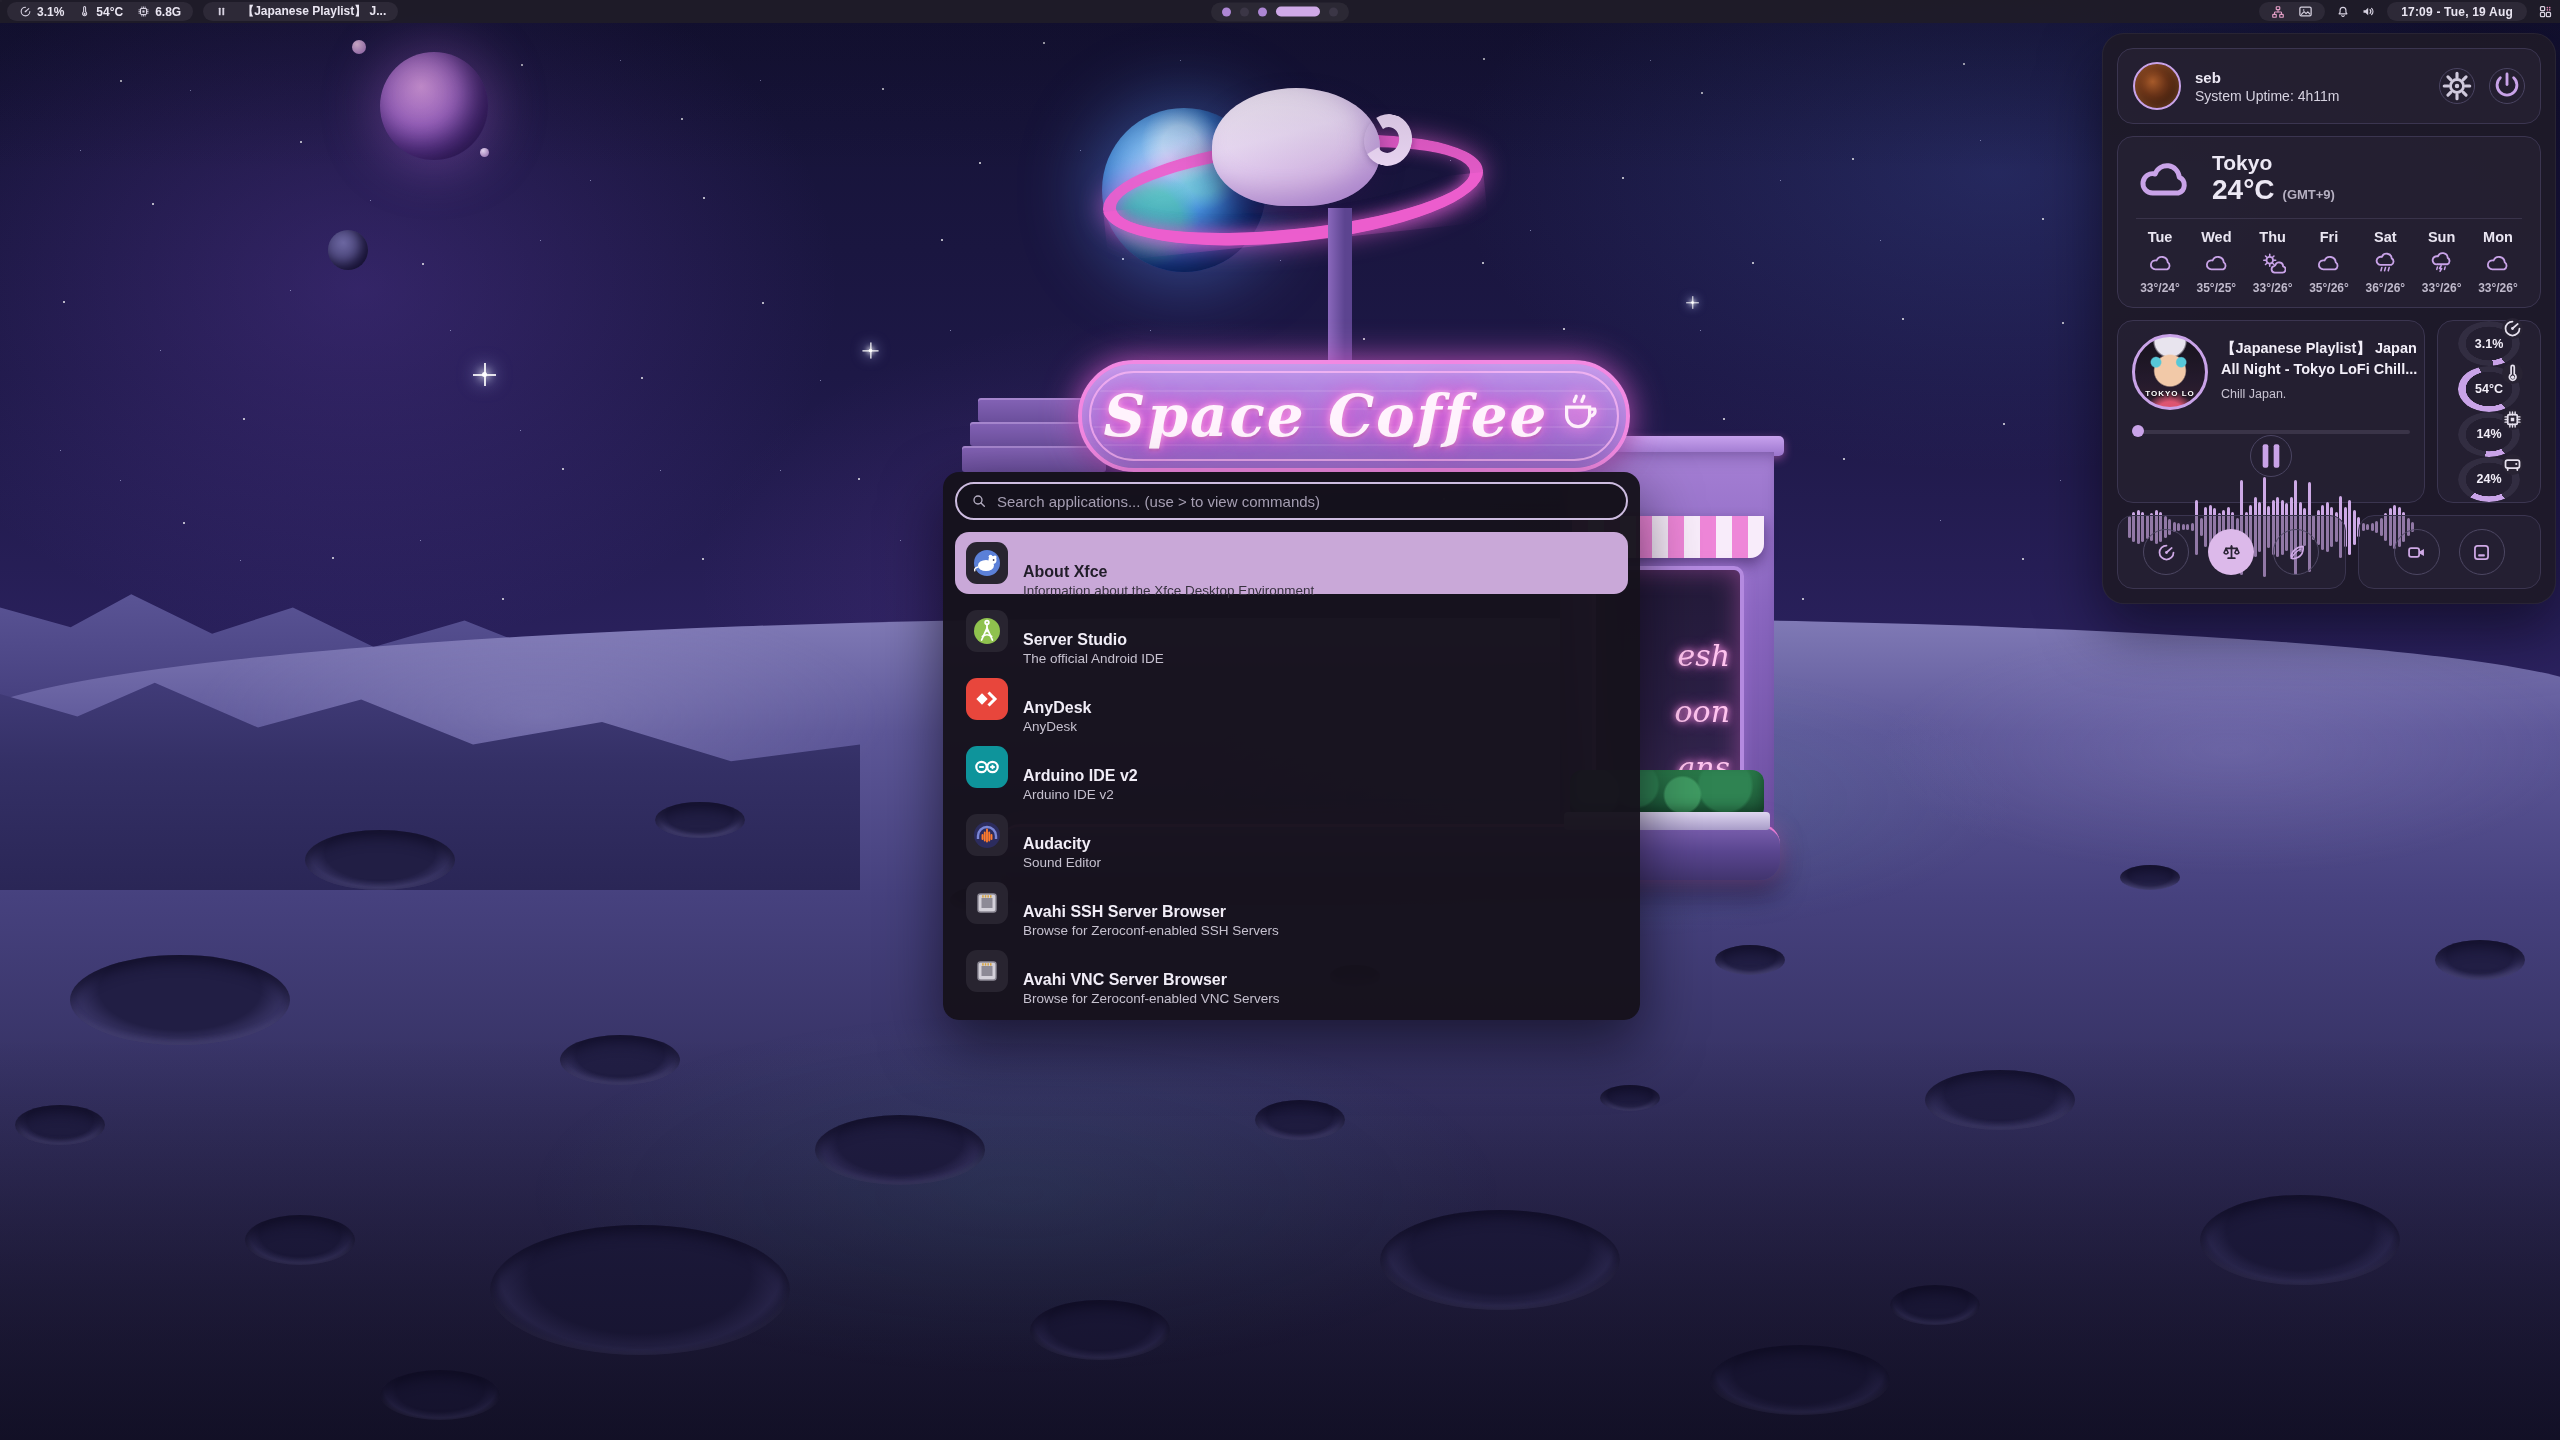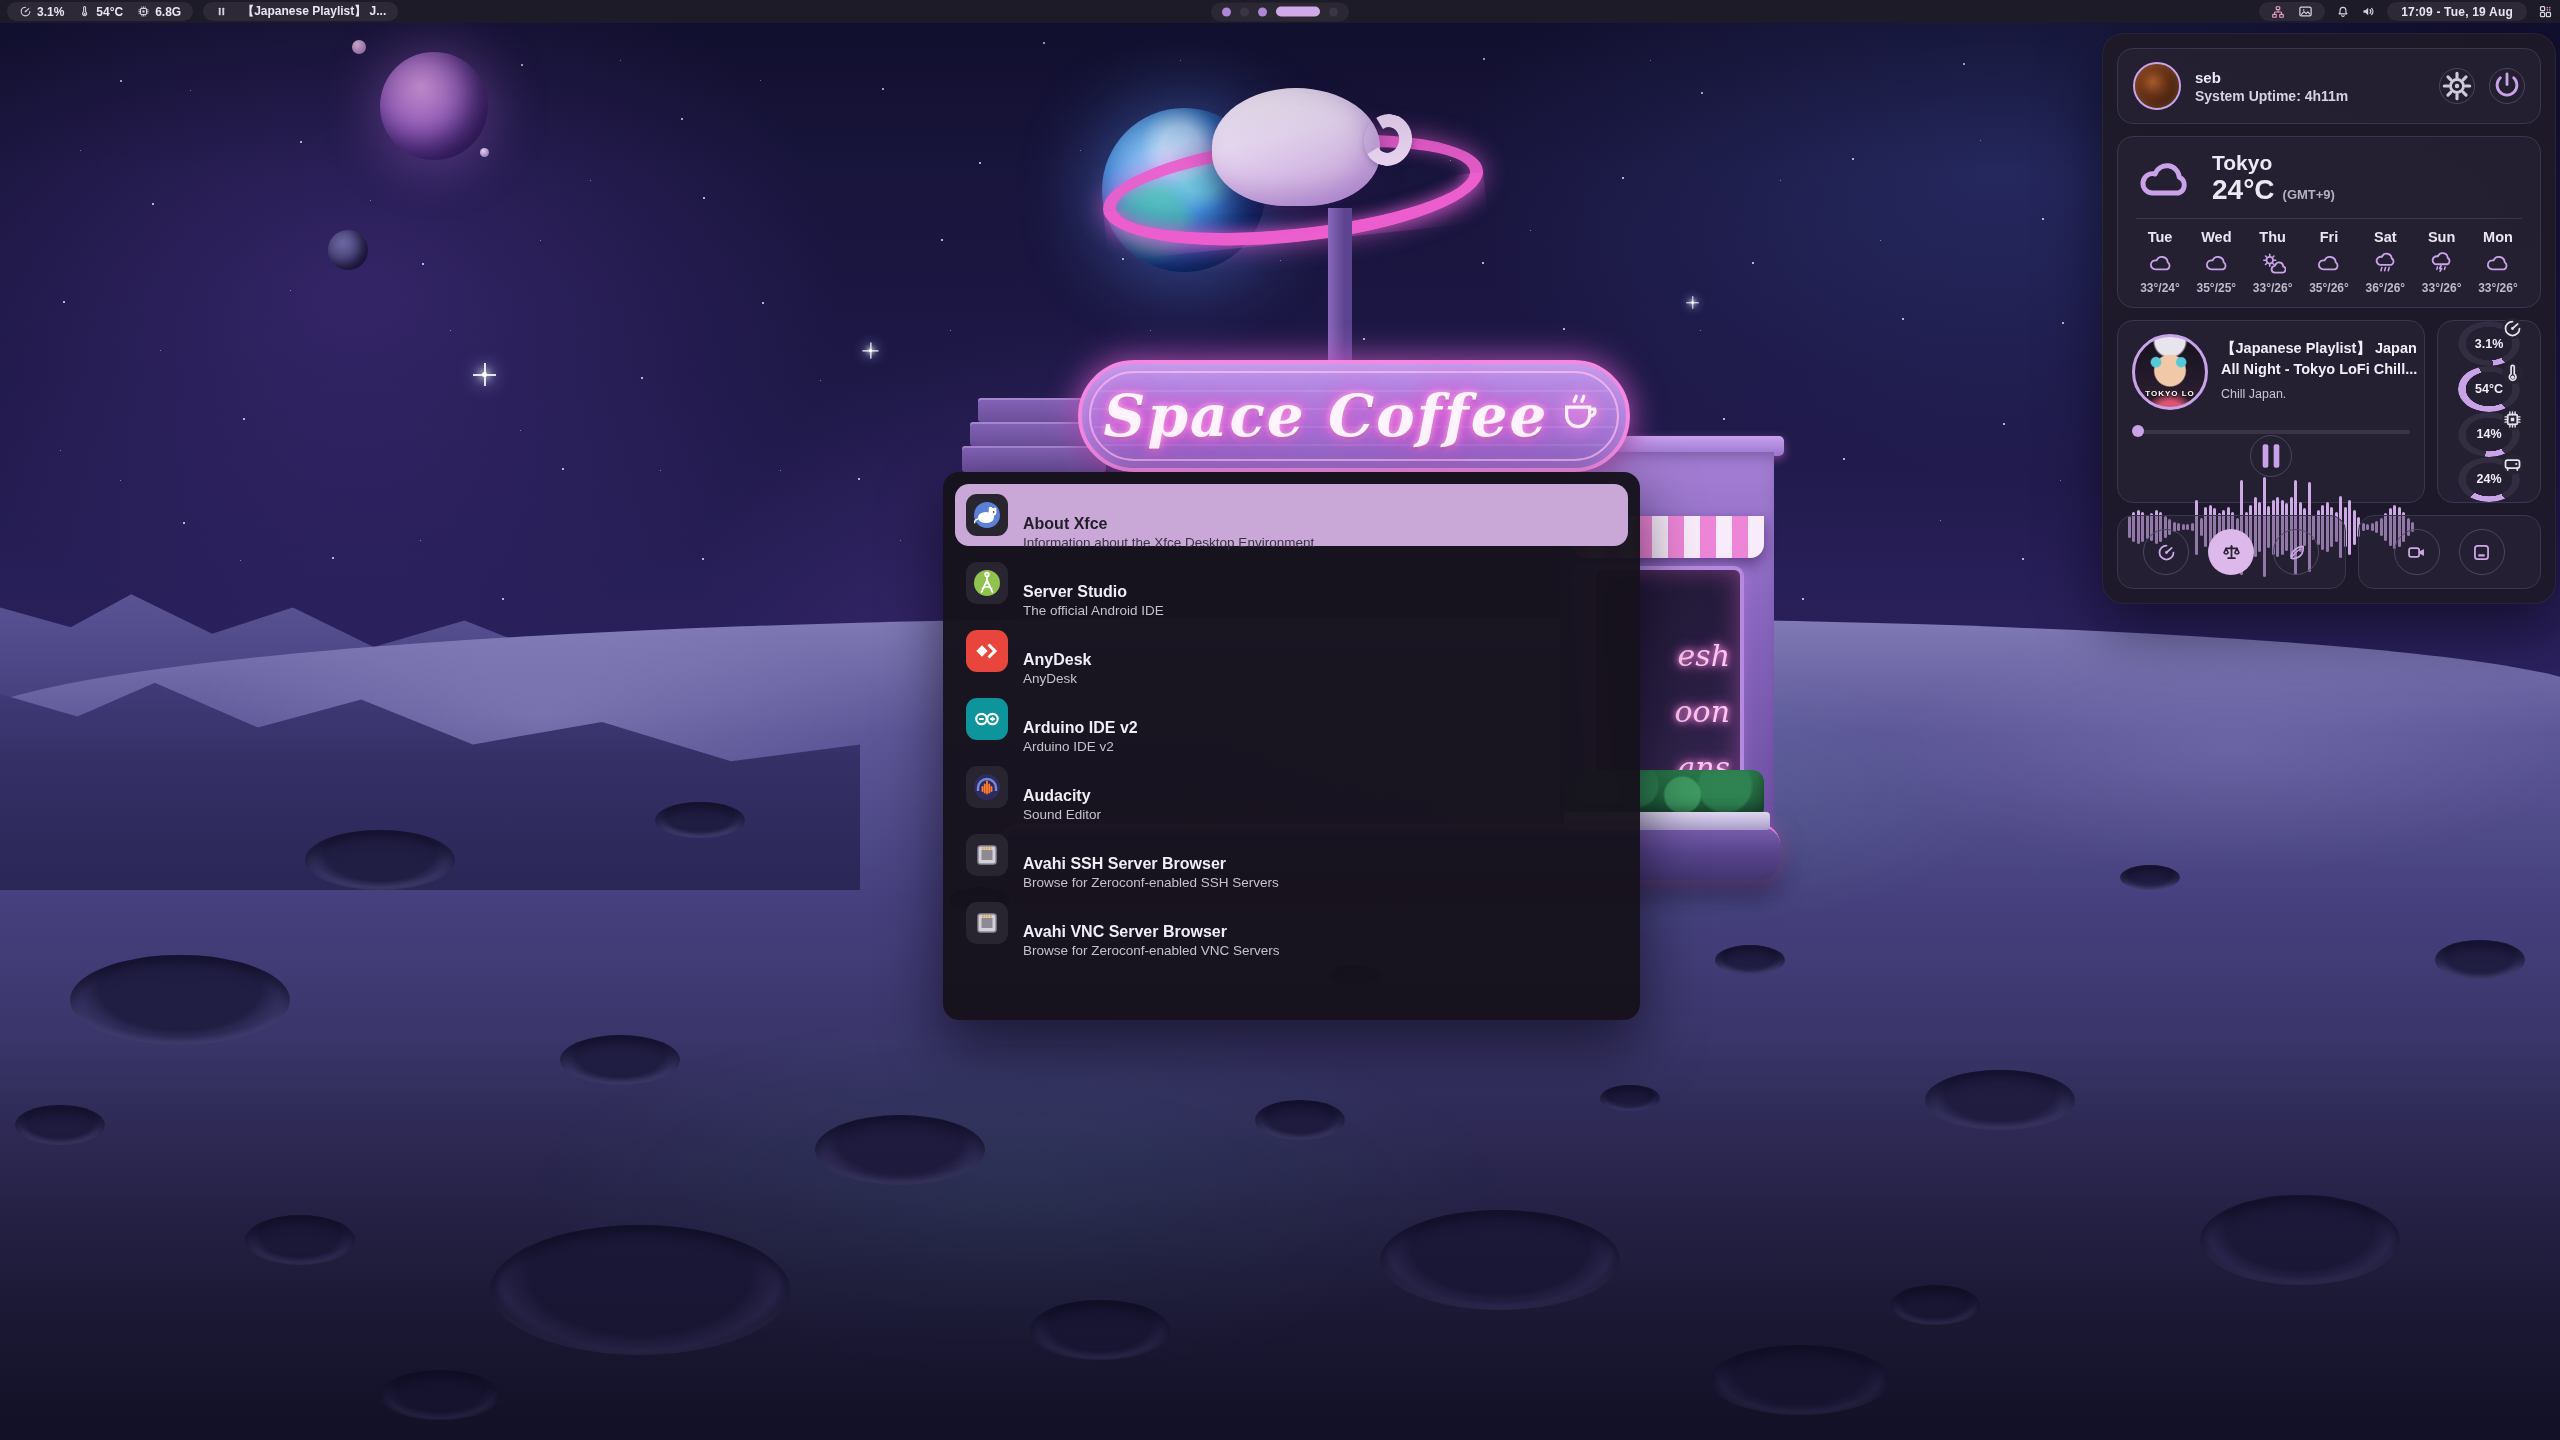--- a/index.html
+++ b/index.html
@@ -160,21 +160,21 @@
   #side-panel { position:absolute; left:2102px; top:33px; width:454px; height:571px; z-index:60;
     background:rgba(30,26,39,.94); border:1px solid rgba(255,255,255,.05); border-radius:22px;
     box-shadow:0 24px 60px rgba(5,3,14,.55); padding:14px; display:flex; flex-direction:column; gap:12px; }
   .card { background:rgba(48,42,64,.38); border:1px solid #3b3550; border-radius:16px; }
   .user-card { height:76px; display:flex; align-items:center; gap:14px; padding:0 15px; flex:0 0 auto; }
   .avatar { width:48px; height:48px; border-radius:50%; border:2px solid #c9a3e8; flex:0 0 auto;
     background:radial-gradient(circle at 40% 40%, #a65a2a 0%, #6b3418 35%, #3a1c0e 70%, #241009 100%);
     box-shadow:inset 0 0 10px rgba(255,160,80,.35); }
   .user-meta { flex:1; min-width:0; }
   .user-name { font-size:15px; font-weight:700; }
-  .user-uptime { font-size:14px; color:#d6d2e0; margin-top:2px;font-weight:bold; }
+  .user-uptime { font-size:14px; color:#d6d2e0; margin-top:2px; }
   .round-btn { width:36px; height:36px; border-radius:50%; border:1px solid #4a4462; background:transparent;
     display:flex; align-items:center; justify-content:center; color:#cfc9dc; cursor:pointer; flex:0 0 auto; }
   .round-btn svg { width:17px; height:17px; }
   .round-btn.accent { color:#c9a3e8; }
 
   .weather-card { padding:14px 18px 12px; flex:0 0 auto; }
   .weather-head { display:flex; align-items:center; gap:16px; }
   .weather-head .big-cloud { width:60px; height:46px; color:#c9a3e8; flex:0 0 auto; }
   .weather-city { font-size:21px; font-weight:700; line-height:1.1; }
   .weather-temp-row { display:flex; align-items:baseline; gap:8px; }
@@ -404,20 +404,29 @@
             <circle cx="18.8" cy="5.8" r="1.3"></circle>
             <circle cx="15" cy="9.4" r="1.3"></circle>
             <circle cx="18.8" cy="9.4" r="1.3"></circle>
           </g>
         </svg>
       </span>
   </div>
 </div>
 
 <div id="launcher">
+  <div class="search-wrap">
+    <span class="icon">
+        <svg viewBox="0 0 24 24" fill="none" stroke="currentColor" stroke-width="2" stroke-linecap="round" stroke-linejoin="round" style="width:100%;height:100%">
+          <circle cx="10.5" cy="10.5" r="6"></circle>
+          <path d="M15 15l5 5"></path>
+        </svg>
+      </span>
+    <input type="text" placeholder="Search applications... (use &gt; to view commands)" style="">
+  </div>
   <div id="app-list">
       <div class="app-row selected">
     <div class="app-tile">
           <svg viewBox="0 0 32 32" style="width:32px;height:32px">
             <circle cx="16" cy="16" r="13" fill="#5b80d8"></circle>
             <ellipse cx="15" cy="18.5" rx="8" ry="5.6" fill="#fff"></ellipse>
             <circle cx="21.5" cy="13" r="4" fill="#fff"></circle>
             <circle cx="19.5" cy="9.6" r="1.9" fill="#fff"></circle>
             <circle cx="24" cy="10" r="1.6" fill="#fff"></circle>
             <circle cx="22.6" cy="13" r="0.9" fill="#4a4460"></circle>

